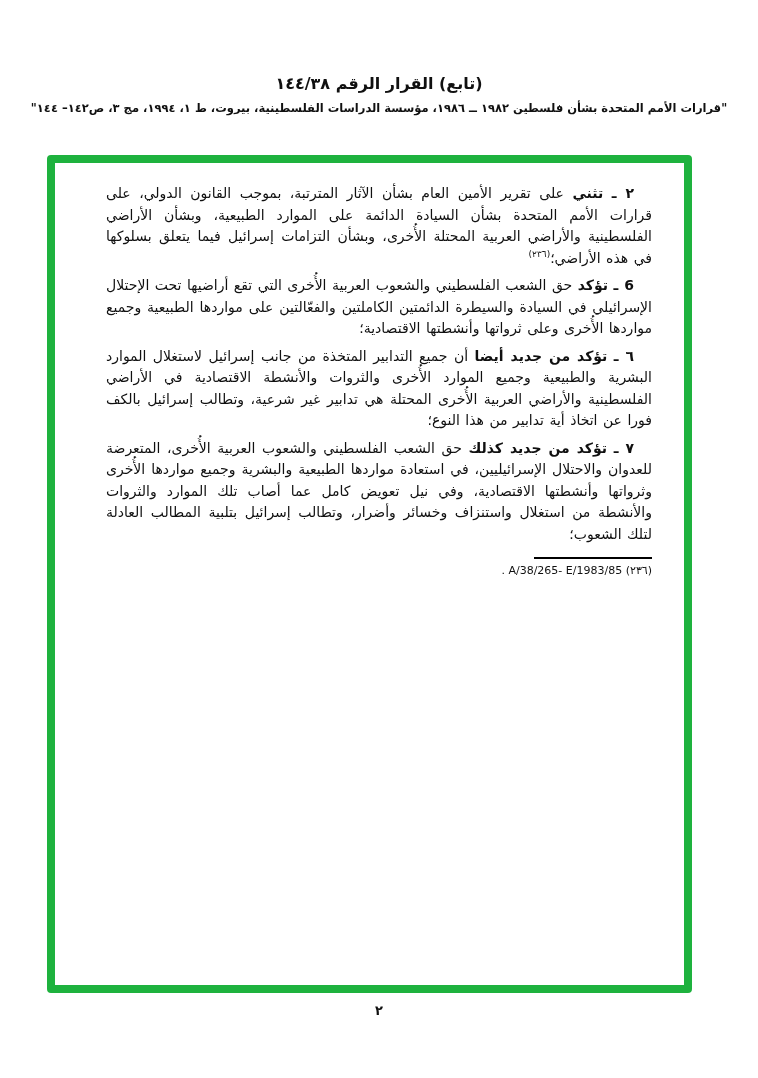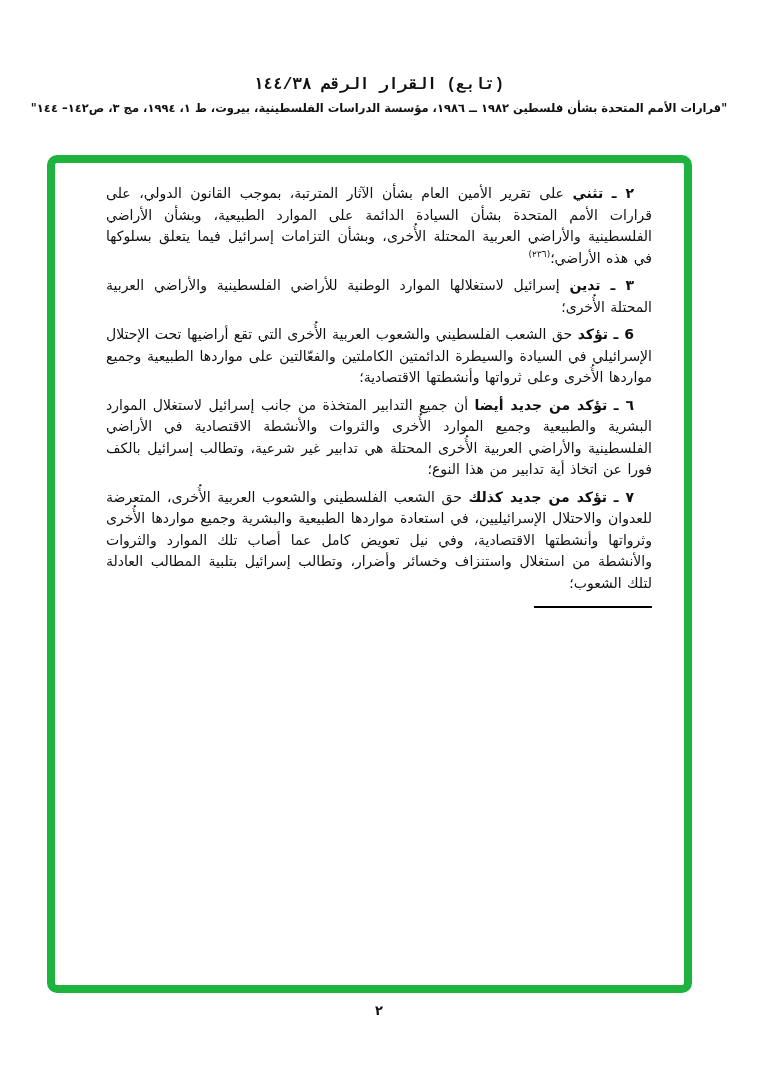--- a/index.html
+++ b/index.html
@@ -11,36 +11,35 @@
     color: #101010;
     overflow: hidden;
   }
   .page-title {
     position: absolute; top: 74px; left: 0; right: 0;
     text-align: center;
     font-weight: bold;
     font-size: 16px;
     direction: rtl;
     letter-spacing: 0.2px;
-    font-family: Liberation Mono, monospace;
   }
   .source-citation {
     position: absolute; top: 101px; left: 10px; right: 10px;
     text-align: center;
     font-weight: bold;
     font-size: 11.5px;
     direction: rtl;
     white-space: nowrap;
   }
   .green-box {
     position: absolute;
     left: 47px; top: 155px;
     width: 645px; height: 838px;
     border: 8px solid #1eb23e;
-    border-radius: 10px;
+    border-radius: 4px;
     box-sizing: border-box;
     background: transparent;
   }
   .text-col {
     position: absolute;
     top: 20px; right: 32px;
     width: 546px;
     direction: rtl;
   }
   p.para {
@@ -79,29 +78,29 @@
 <body>
 
 <div class="page-title">(تابع) القرار الرقم ١٤٤/٣٨</div>
 <div class="source-citation">"قرارات الأمم المتحدة بشأن فلسطين ١٩٨٢ ــ ١٩٨٦، مؤسسة الدراسات الفلسطينية، بيروت، ط ١، ١٩٩٤، مج ٣، ص١٤٢– ١٤٤"</div>
 
 <div class="green-box">
   <div class="text-col">
 
     <p class="para"><span class="num">٢ ـ</span> <span class="lead">تثني</span> <span class="rest">على تقرير الأمين العام بشأن الآثار المترتبة، بموجب القانون الدولي، على قرارات الأمم المتحدة بشأن السيادة الدائمة على الموارد الطبيعية، وبشأن الأراضي الفلسطينية والأراضي العربية المحتلة الأُخرى، وبشأن التزامات إسرائيل فيما يتعلق بسلوكها في هذه الأراضي؛</span><sup>(٢٣٦)</sup></p>
 
-    <p class="para"><span class="num">٣ ـ</span> <span class="lead">تدين</span> <span class="rest">إسرائيل لاستغلالها الموارد الوطنية للأراضي الفلسطينية والأراضي العربية المحتلة الأُخرى؛</span></p>
 
 
     <p class="para"><span class="num">6 ـ</span> <span class="lead">تؤكد</span> <span class="rest">حق الشعب الفلسطيني والشعوب العربية الأُخرى التي تقع أراضيها تحت الإحتلال الإسرائيلي في السيادة والسيطرة الدائمتين الكاملتين والفعّالتين على مواردها الطبيعية وجميع مواردها الأُخرى وعلى ثرواتها وأنشطتها الاقتصادية؛</span></p>
 
     <p class="para"><span class="num">٦ ـ</span> <span class="lead">تؤكد من جديد أيضا</span> <span class="rest">أن جميع التدابير المتخذة من جانب إسرائيل لاستغلال الموارد البشرية والطبيعية وجميع الموارد الأُخرى والثروات والأنشطة الاقتصادية في الأراضي الفلسطينية والأراضي العربية الأُخرى المحتلة هي تدابير غير شرعية، وتطالب إسرائيل بالكف فورا عن اتخاذ أية تدابير من هذا النوع؛</span></p>
 
     <p class="para"><span class="num">٧ ـ</span> <span class="lead">تؤكد من جديد كذلك</span> <span class="rest">حق الشعب الفلسطيني والشعوب العربية الأُخرى، المتعرضة للعدوان والاحتلال الإسرائيليين، في استعادة مواردها الطبيعية والبشرية وجميع مواردها الأُخرى وثرواتها وأنشطتها الاقتصادية، وفي نيل تعويض كامل عما أصاب تلك الموارد والثروات والأنشطة من استغلال واستنزاف وخسائر وأضرار، وتطالب إسرائيل بتلبية المطالب العادلة لتلك الشعوب؛</span></p>
 
 
 
     <div class="fn-divider"></div>
+    <div class="footnote">(٢٣٦) A/38/265- E/1983/85 .</div>
 
   </div>
 </div>
 
 <div class="page-number">٢</div>
 
 </body></html>

